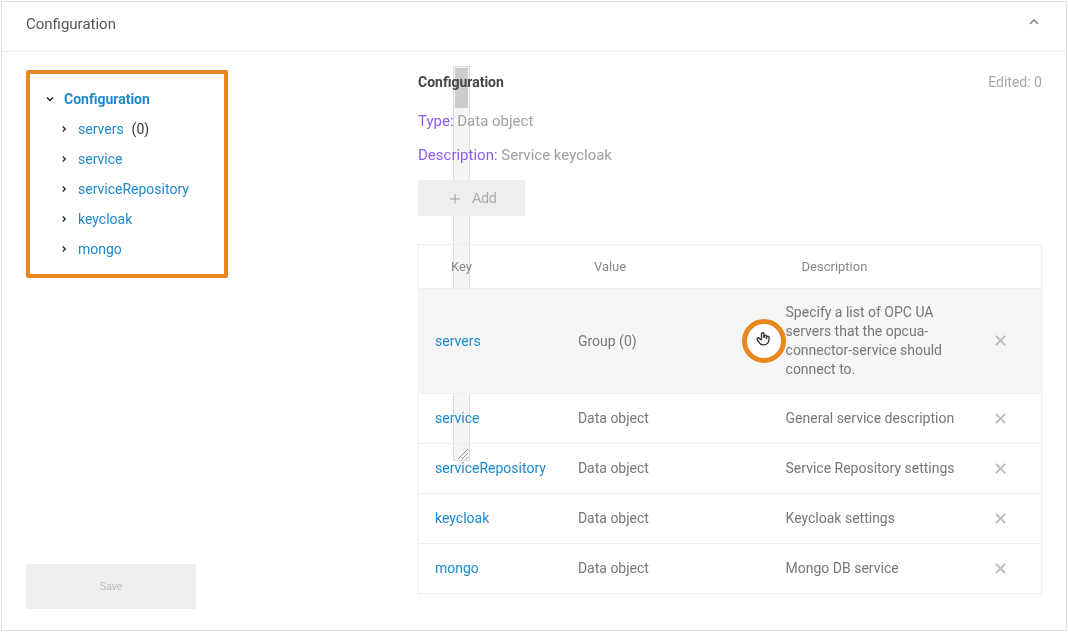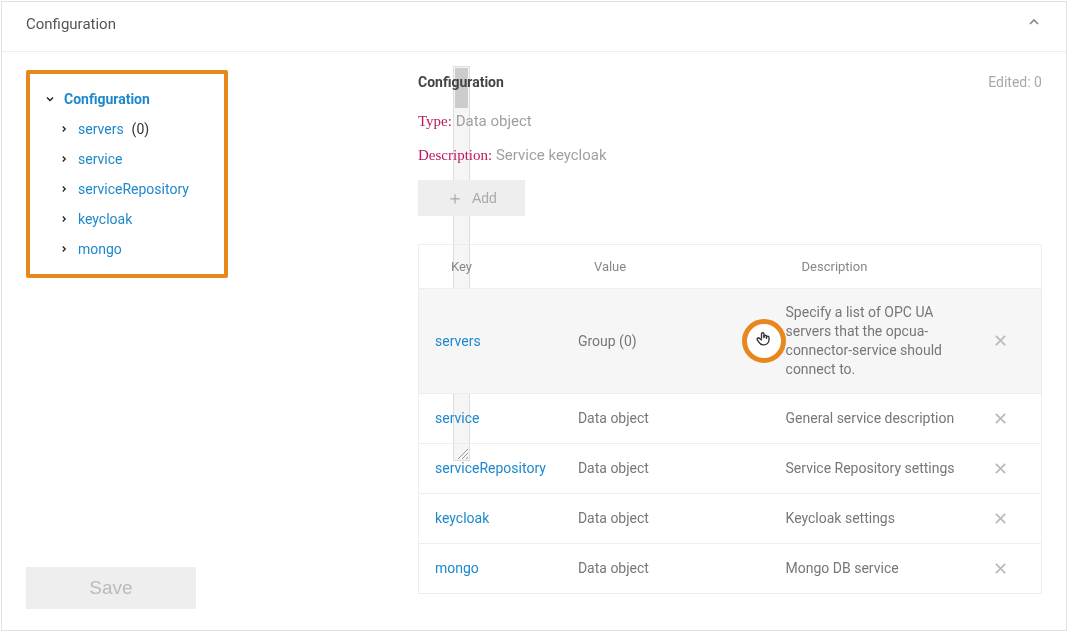--- a/index.html
+++ b/index.html
@@ -120,23 +120,23 @@
   }
   .tree-count {
     color: #333;
     font-weight: 400;
   }
   .save-btn {
     margin-top: auto;
     background: #eee;
     color: #bbb;
     border: none;
-    padding: 10px 0;
+    padding: 17px 0;
     width: 170px;
-    font-size: 19px;
+    font-size: 10px;
     cursor: not-allowed;
   }
   .right-col {
     flex: 1;
     padding: 22px 24px 20px 56px;
     position: relative;
   }
   .detail-header {
     display: flex;
     justify-content: space-between;
@@ -152,22 +152,21 @@
     font-size: 14px;
     color: #a9a9a9;
     text-align: right;
   }
   .field-row {
     margin-bottom: 16px;
     font-size: 15px;
     color: #a0a0a0;
   }
   .field-row .lbl {
-    color: #be185d;
-    font-family: Liberation Serif, serif;
+    color: #8b5cf6;
   }
   .add-btn {
     background: #eee;
     border: none;
     color: #aaa;
     padding: 10px 28px;
     font-size: 14px;
     display: inline-flex;
     align-items: center;
     gap: 8px;

